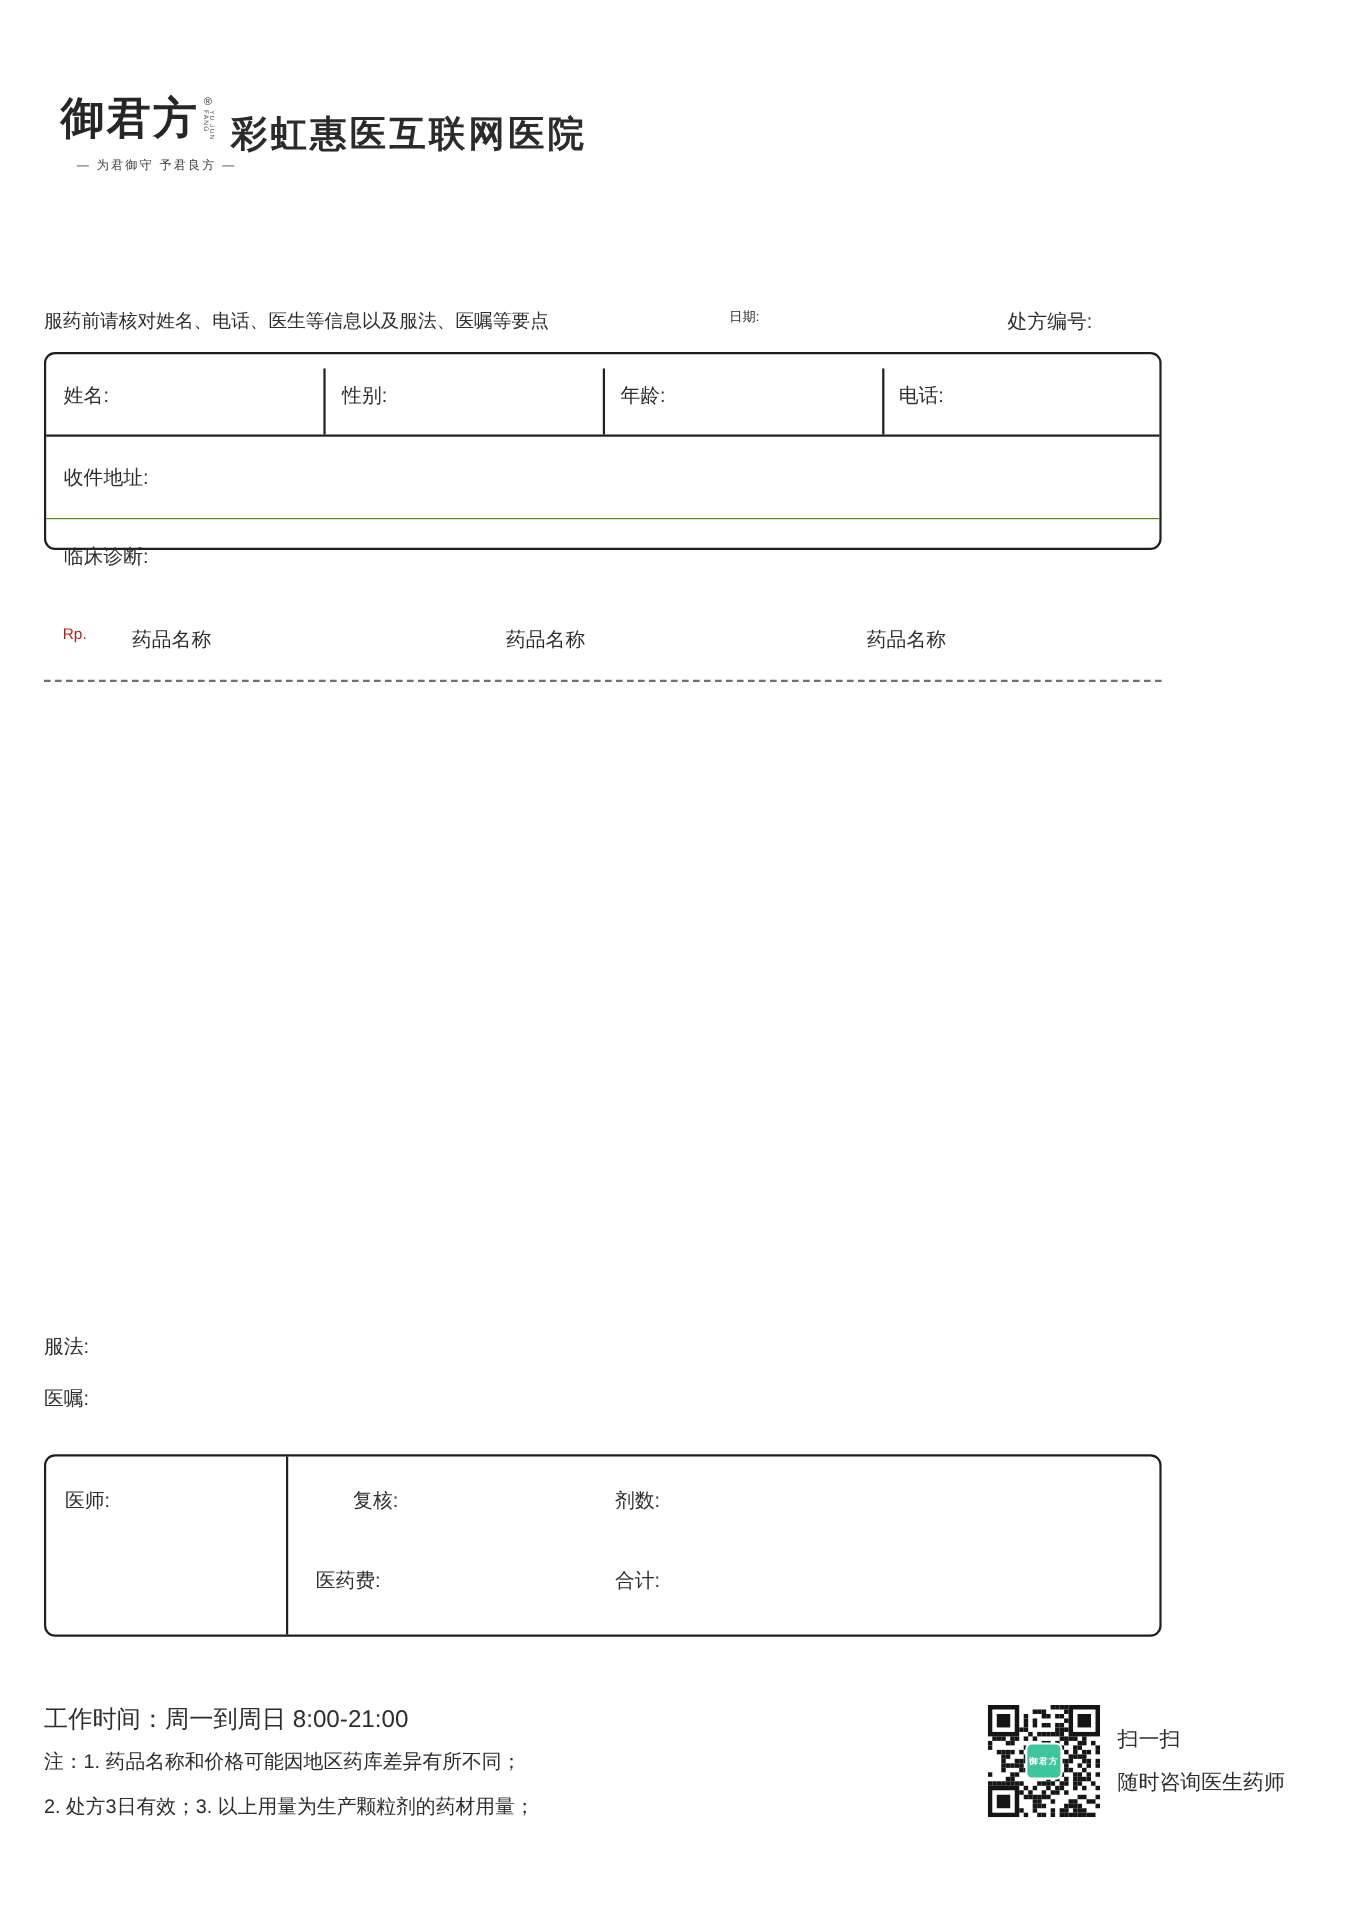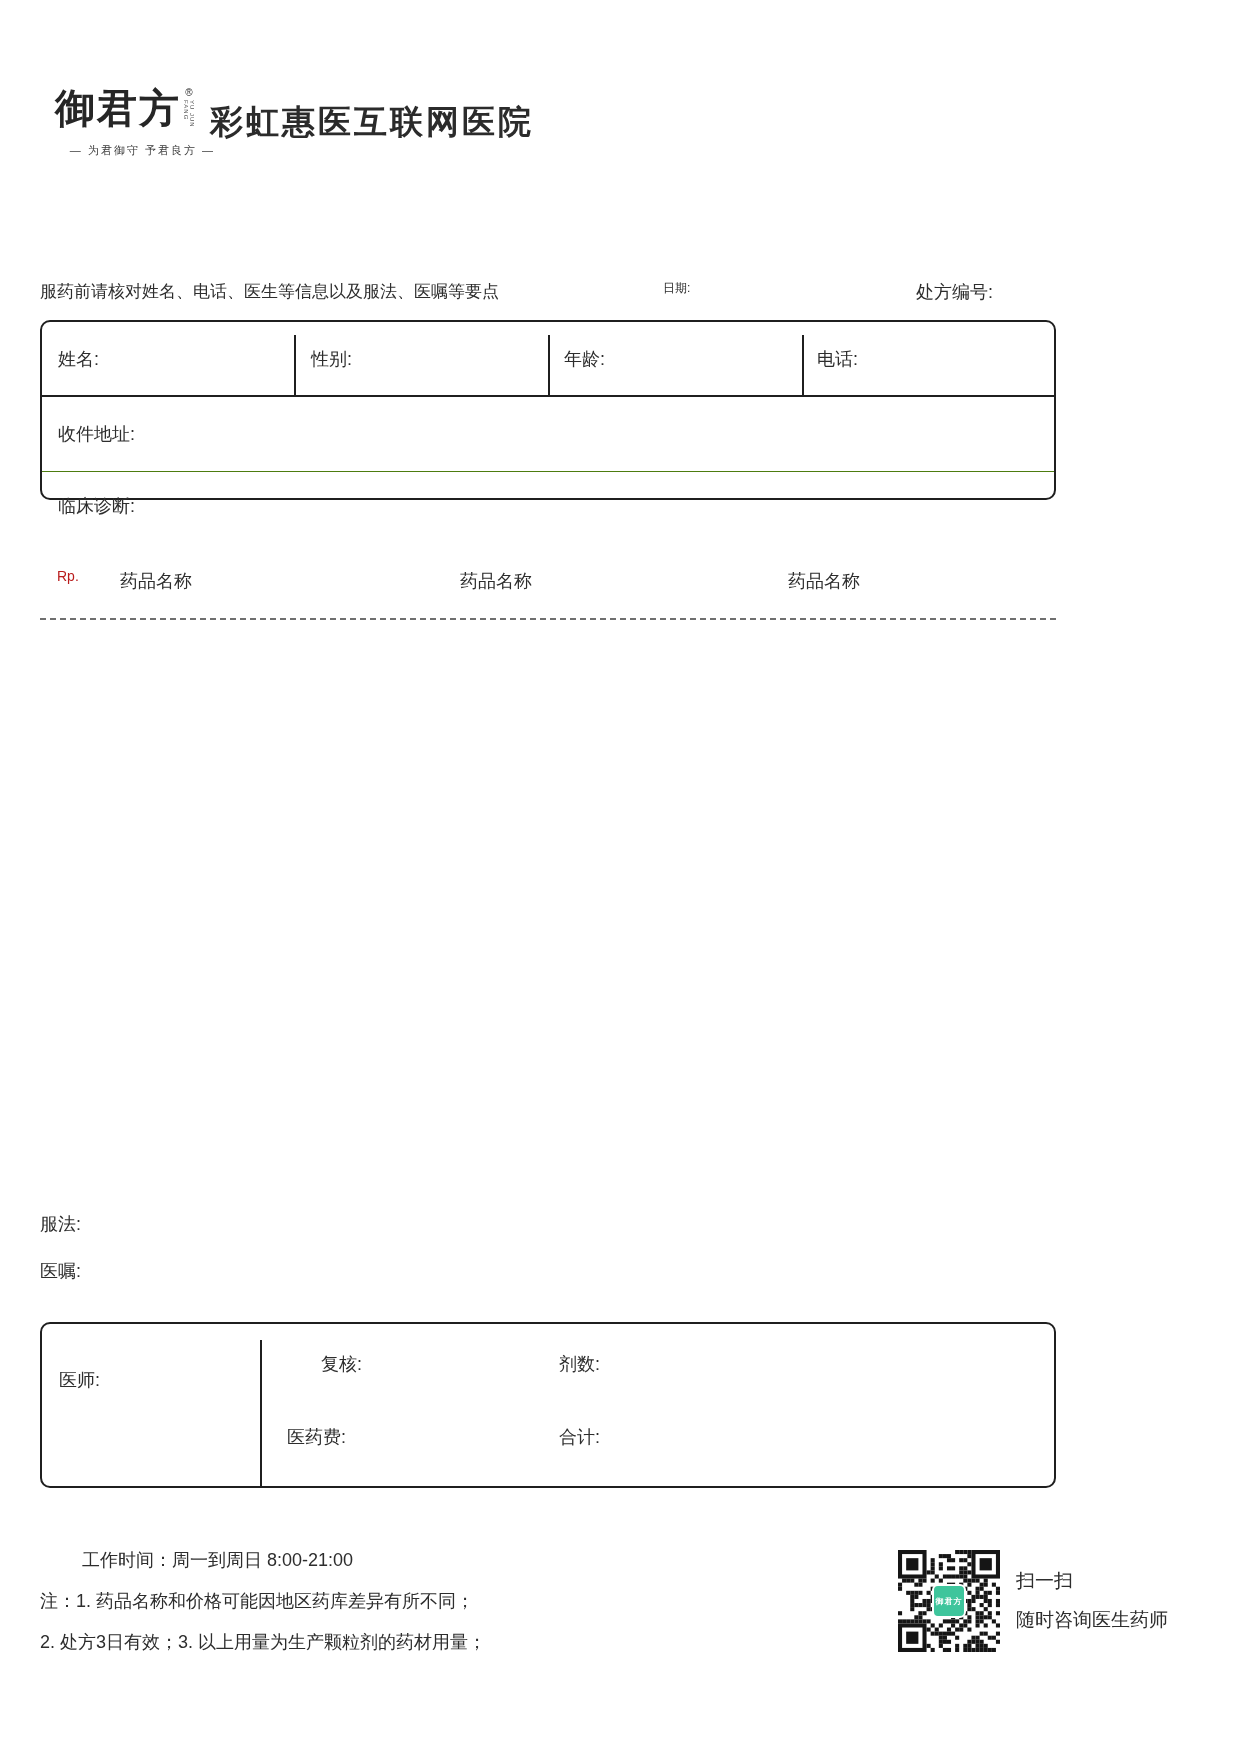--- a/index.html
+++ b/index.html
@@ -66,30 +66,30 @@
   }
   
   .usage-label{position:absolute;left:40px;top:1212px;font-size:18px;}
   .advice-label{position:absolute;left:40px;top:1259px;font-size:18px;}
   
   .sign-box{
     position:absolute;left:40px;top:1322px;width:1016px;height:166px;
     border:2px solid #1f1f1f;border-radius:10px;box-sizing:border-box;
   }
   .sb-left{
-    position:absolute;left:0;top:16px;bottom:0;width:220px;
+    position:absolute;left:0;top:0;bottom:0;width:220px;
     border-right:2px solid #1f1f1f;box-sizing:border-box;
   }
   .sb-physician{position:absolute;left:17px;top:28px;font-size:18px;}
   .sb-right-row1-a{position:absolute;left:245px;top:28px;font-size:18px;margin-left:34px;}
   .sb-right-row1-b{position:absolute;left:517px;top:28px;font-size:18px;}
   .sb-right-row2-a{position:absolute;left:245px;top:101px;font-size:18px;}
   .sb-right-row2-b{position:absolute;left:517px;top:101px;font-size:18px;}
   
-  .hours-line{position:absolute;left:40px;top:1548px;font-size:18px;margin-left:42px;}
+  .hours-line{position:absolute;left:40px;top:1548px;font-size:22px;}
   .note-line1{position:absolute;left:40px;top:1589px;font-size:18px;text-align:right;}
   .note-line2{position:absolute;left:40px;top:1630px;font-size:18px;}
   .qr-wrap{position:absolute;left:898px;top:1550px;width:102px;height:102px;}
   .qr-wrap svg{display:block;width:102px;height:102px;}
   .qr-center{
     position:absolute;left:34px;top:34px;width:34px;height:34px;
     border-radius:6px;border:2px solid #ffffff;box-sizing:border-box;
     display:flex;align-items:center;justify-content:center;
     color:#ffffff;font-size:8px;font-weight:bold;letter-spacing:1px;
   }

